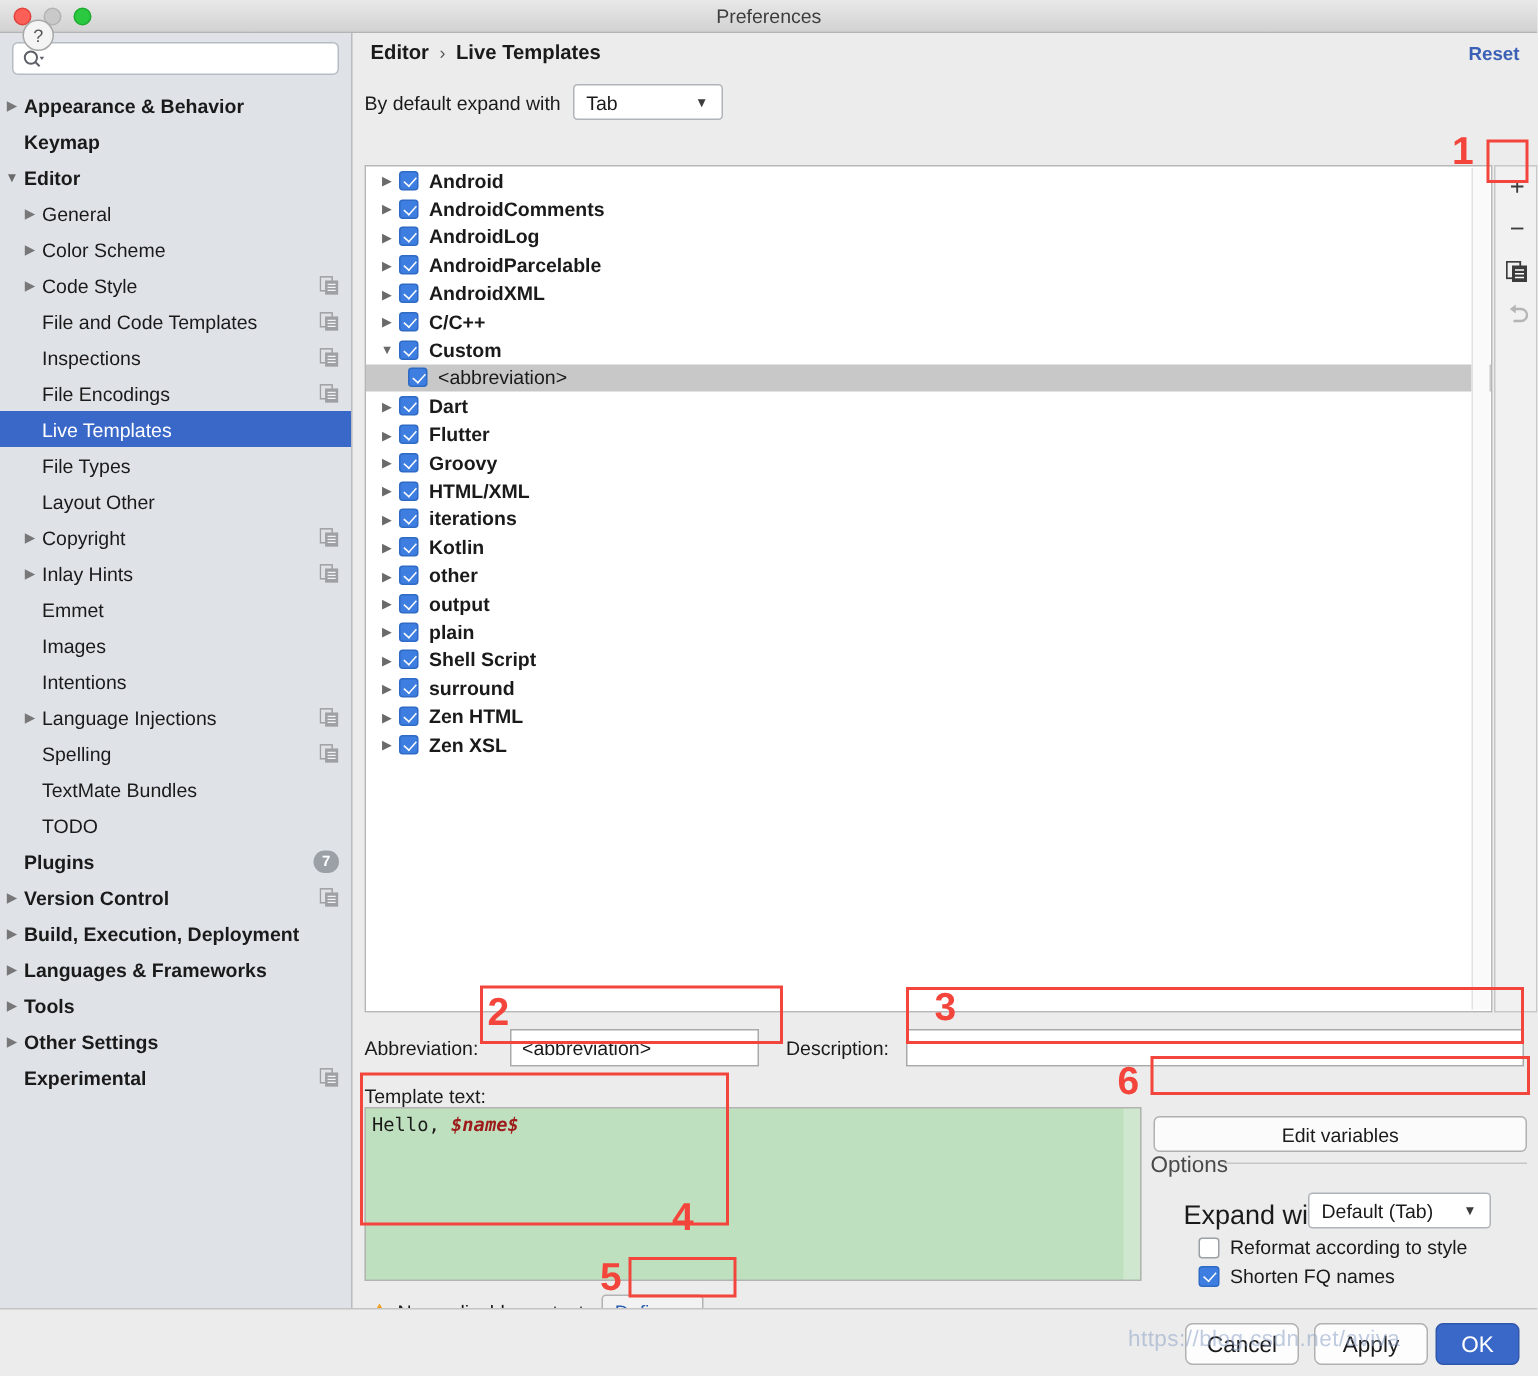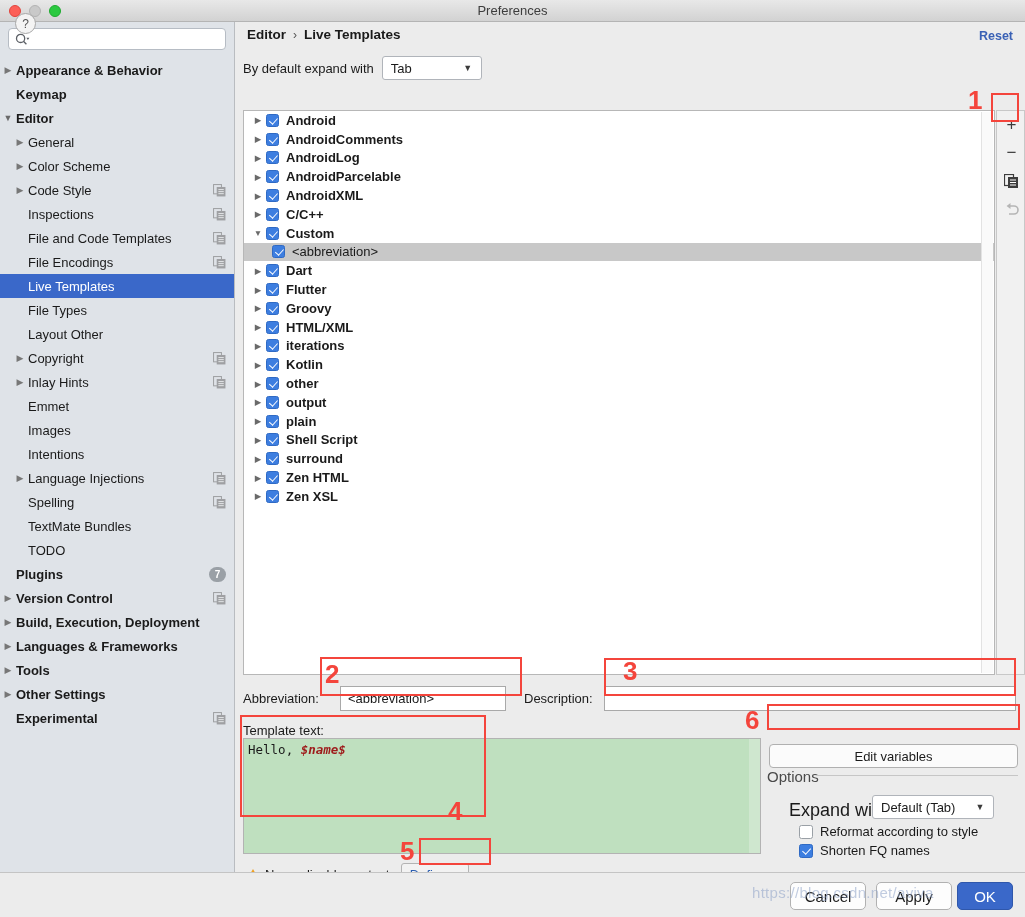--- a/index.html
+++ b/index.html
@@ -301,32 +301,32 @@
           <svg class="copy-icon" viewBox="0 0 14 14">
             <rect x="0.6" y="0.6" width="8.5" height="10" fill="none" stroke="#6b6b6b" stroke-width="1.1"></rect>
             <rect x="4" y="3.2" width="9.4" height="10.2" fill="#6b6b6b"></rect>
             <line x1="5.8" y1="6" x2="11.6" y2="6" stroke="#fff" stroke-width=".9"></line>
             <line x1="5.8" y1="8.2" x2="11.6" y2="8.2" stroke="#fff" stroke-width=".9"></line>
             <line x1="5.8" y1="10.4" x2="11.6" y2="10.4" stroke="#fff" stroke-width=".9"></line>
           </svg>
         </div>
         <div class="nav-item lvl1">
           <span class="arrow"></span>
+          <span class="label">File and Code Templates</span>
+          <svg class="copy-icon" viewBox="0 0 14 14">
+            <rect x="0.6" y="0.6" width="8.5" height="10" fill="none" stroke="#6b6b6b" stroke-width="1.1"></rect>
+            <rect x="4" y="3.2" width="9.4" height="10.2" fill="#6b6b6b"></rect>
+            <line x1="5.8" y1="6" x2="11.6" y2="6" stroke="#fff" stroke-width=".9"></line>
+            <line x1="5.8" y1="8.2" x2="11.6" y2="8.2" stroke="#fff" stroke-width=".9"></line>
+            <line x1="5.8" y1="10.4" x2="11.6" y2="10.4" stroke="#fff" stroke-width=".9"></line>
+          </svg>
+        </div>
+        <div class="nav-item lvl1">
+          <span class="arrow"></span>
           <span class="label">Inspections</span>
-          <svg class="copy-icon" viewBox="0 0 14 14">
-            <rect x="0.6" y="0.6" width="8.5" height="10" fill="none" stroke="#6b6b6b" stroke-width="1.1"></rect>
-            <rect x="4" y="3.2" width="9.4" height="10.2" fill="#6b6b6b"></rect>
-            <line x1="5.8" y1="6" x2="11.6" y2="6" stroke="#fff" stroke-width=".9"></line>
-            <line x1="5.8" y1="8.2" x2="11.6" y2="8.2" stroke="#fff" stroke-width=".9"></line>
-            <line x1="5.8" y1="10.4" x2="11.6" y2="10.4" stroke="#fff" stroke-width=".9"></line>
-          </svg>
-        </div>
-        <div class="nav-item lvl1">
-          <span class="arrow"></span>
-          <span class="label">File and Code Templates</span>
           <svg class="copy-icon" viewBox="0 0 14 14">
             <rect x="0.6" y="0.6" width="8.5" height="10" fill="none" stroke="#6b6b6b" stroke-width="1.1"></rect>
             <rect x="4" y="3.2" width="9.4" height="10.2" fill="#6b6b6b"></rect>
             <line x1="5.8" y1="6" x2="11.6" y2="6" stroke="#fff" stroke-width=".9"></line>
             <line x1="5.8" y1="8.2" x2="11.6" y2="8.2" stroke="#fff" stroke-width=".9"></line>
             <line x1="5.8" y1="10.4" x2="11.6" y2="10.4" stroke="#fff" stroke-width=".9"></line>
           </svg>
         </div>
         <div class="nav-item lvl1">
           <span class="arrow"></span>

